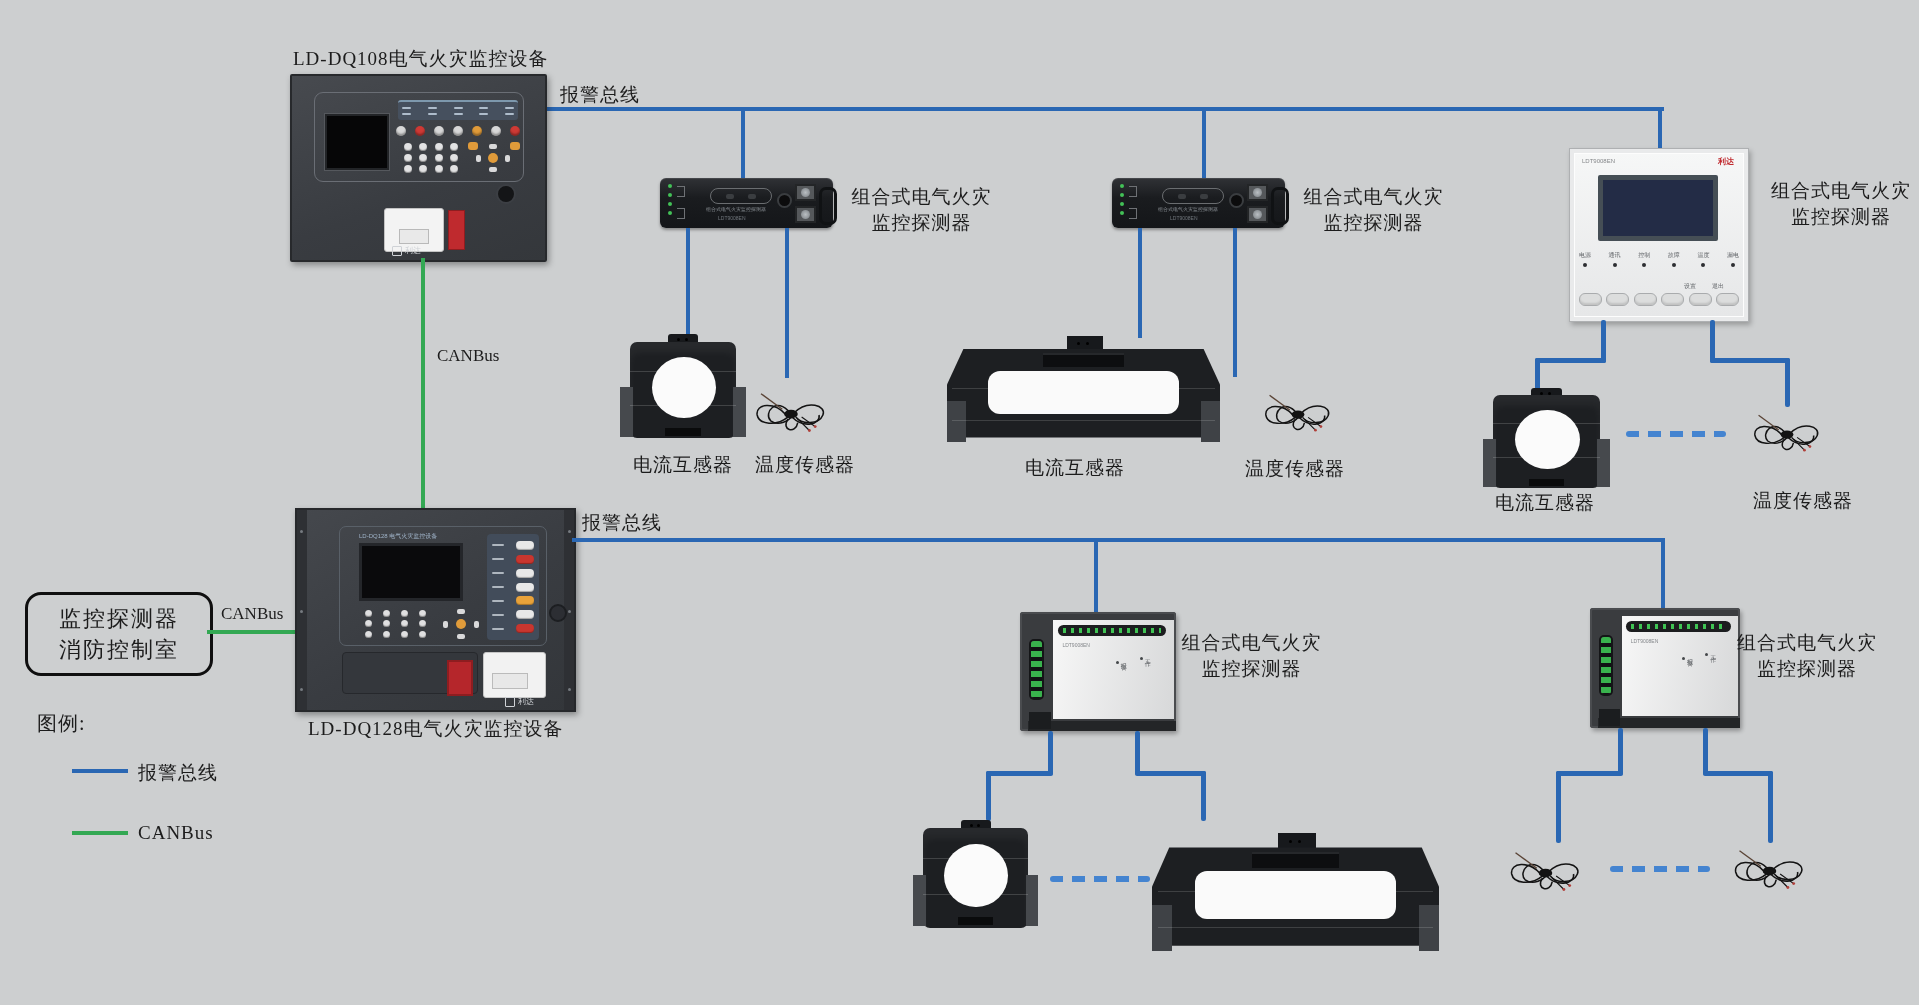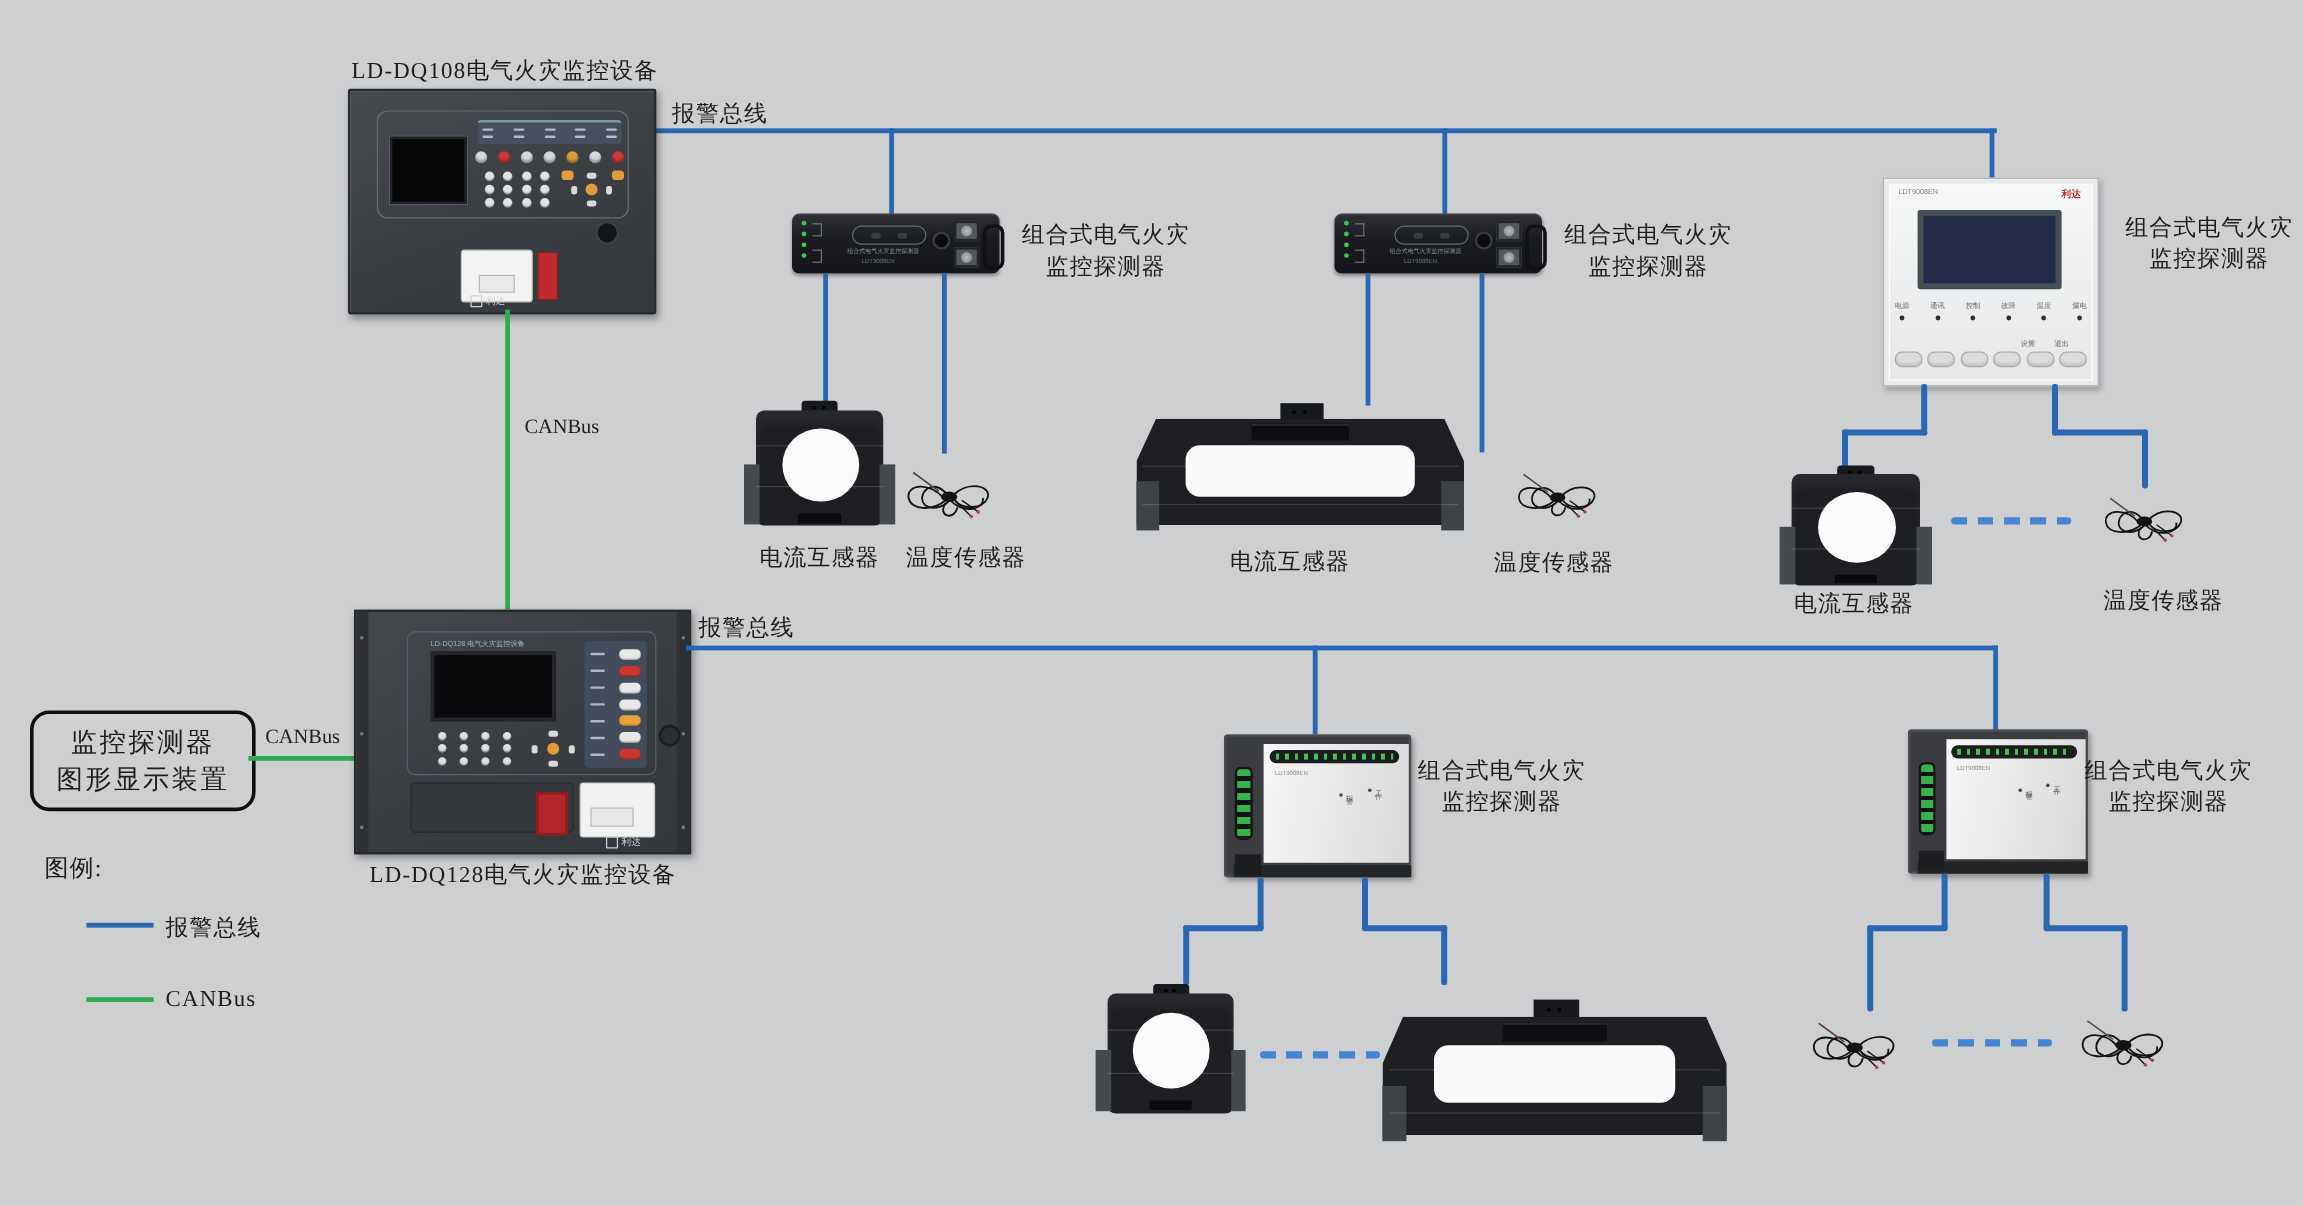--- a/index.html
+++ b/index.html
@@ -433,21 +433,21 @@
     <path d="M52,34 L64,46 M56,32 L70,42" stroke="#131313" stroke-width="1.2" fill="none"></path>
     <ellipse cx="45" cy="29" rx="7" ry="4.5" fill="#131313"></ellipse>
     <circle cx="64" cy="46" r="1.5" fill="#b0403a"></circle>
       <circle cx="70" cy="42" r="1.5" fill="#b0403a"></circle>
   </svg>
   <div class="lbl lbl-c" style="left:1478px;top:490px;width:134px;">电流互感器</div>
   <div class="lbl lbl-c" style="left:1740px;top:488px;width:126px;">温度传感器</div>
 
   <div class="firebox" style="left:25px;top:592px;width:182px;height:78px;">
     <div>监控探测器</div>
-    <div>图形显示装置</div>
+    <div>消防控制室</div>
   </div>
   <div class="ghl" style="left:207px;top:630px;width:88px;"></div>
   <div class="lbl small-lbl" style="left:221px;top:604px;">CANBus</div>
 
   <div class="p128" style="left:295px;top:508px;width:277px;height:200px;">
     <div class="rail l"></div>
     <div class="rail r"></div>
     <div class="screw" style="left:3px;top:20px;"></div>
     <div class="screw" style="left:3px;top:100px;"></div>
     <div class="screw" style="left:3px;top:178px;"></div>

